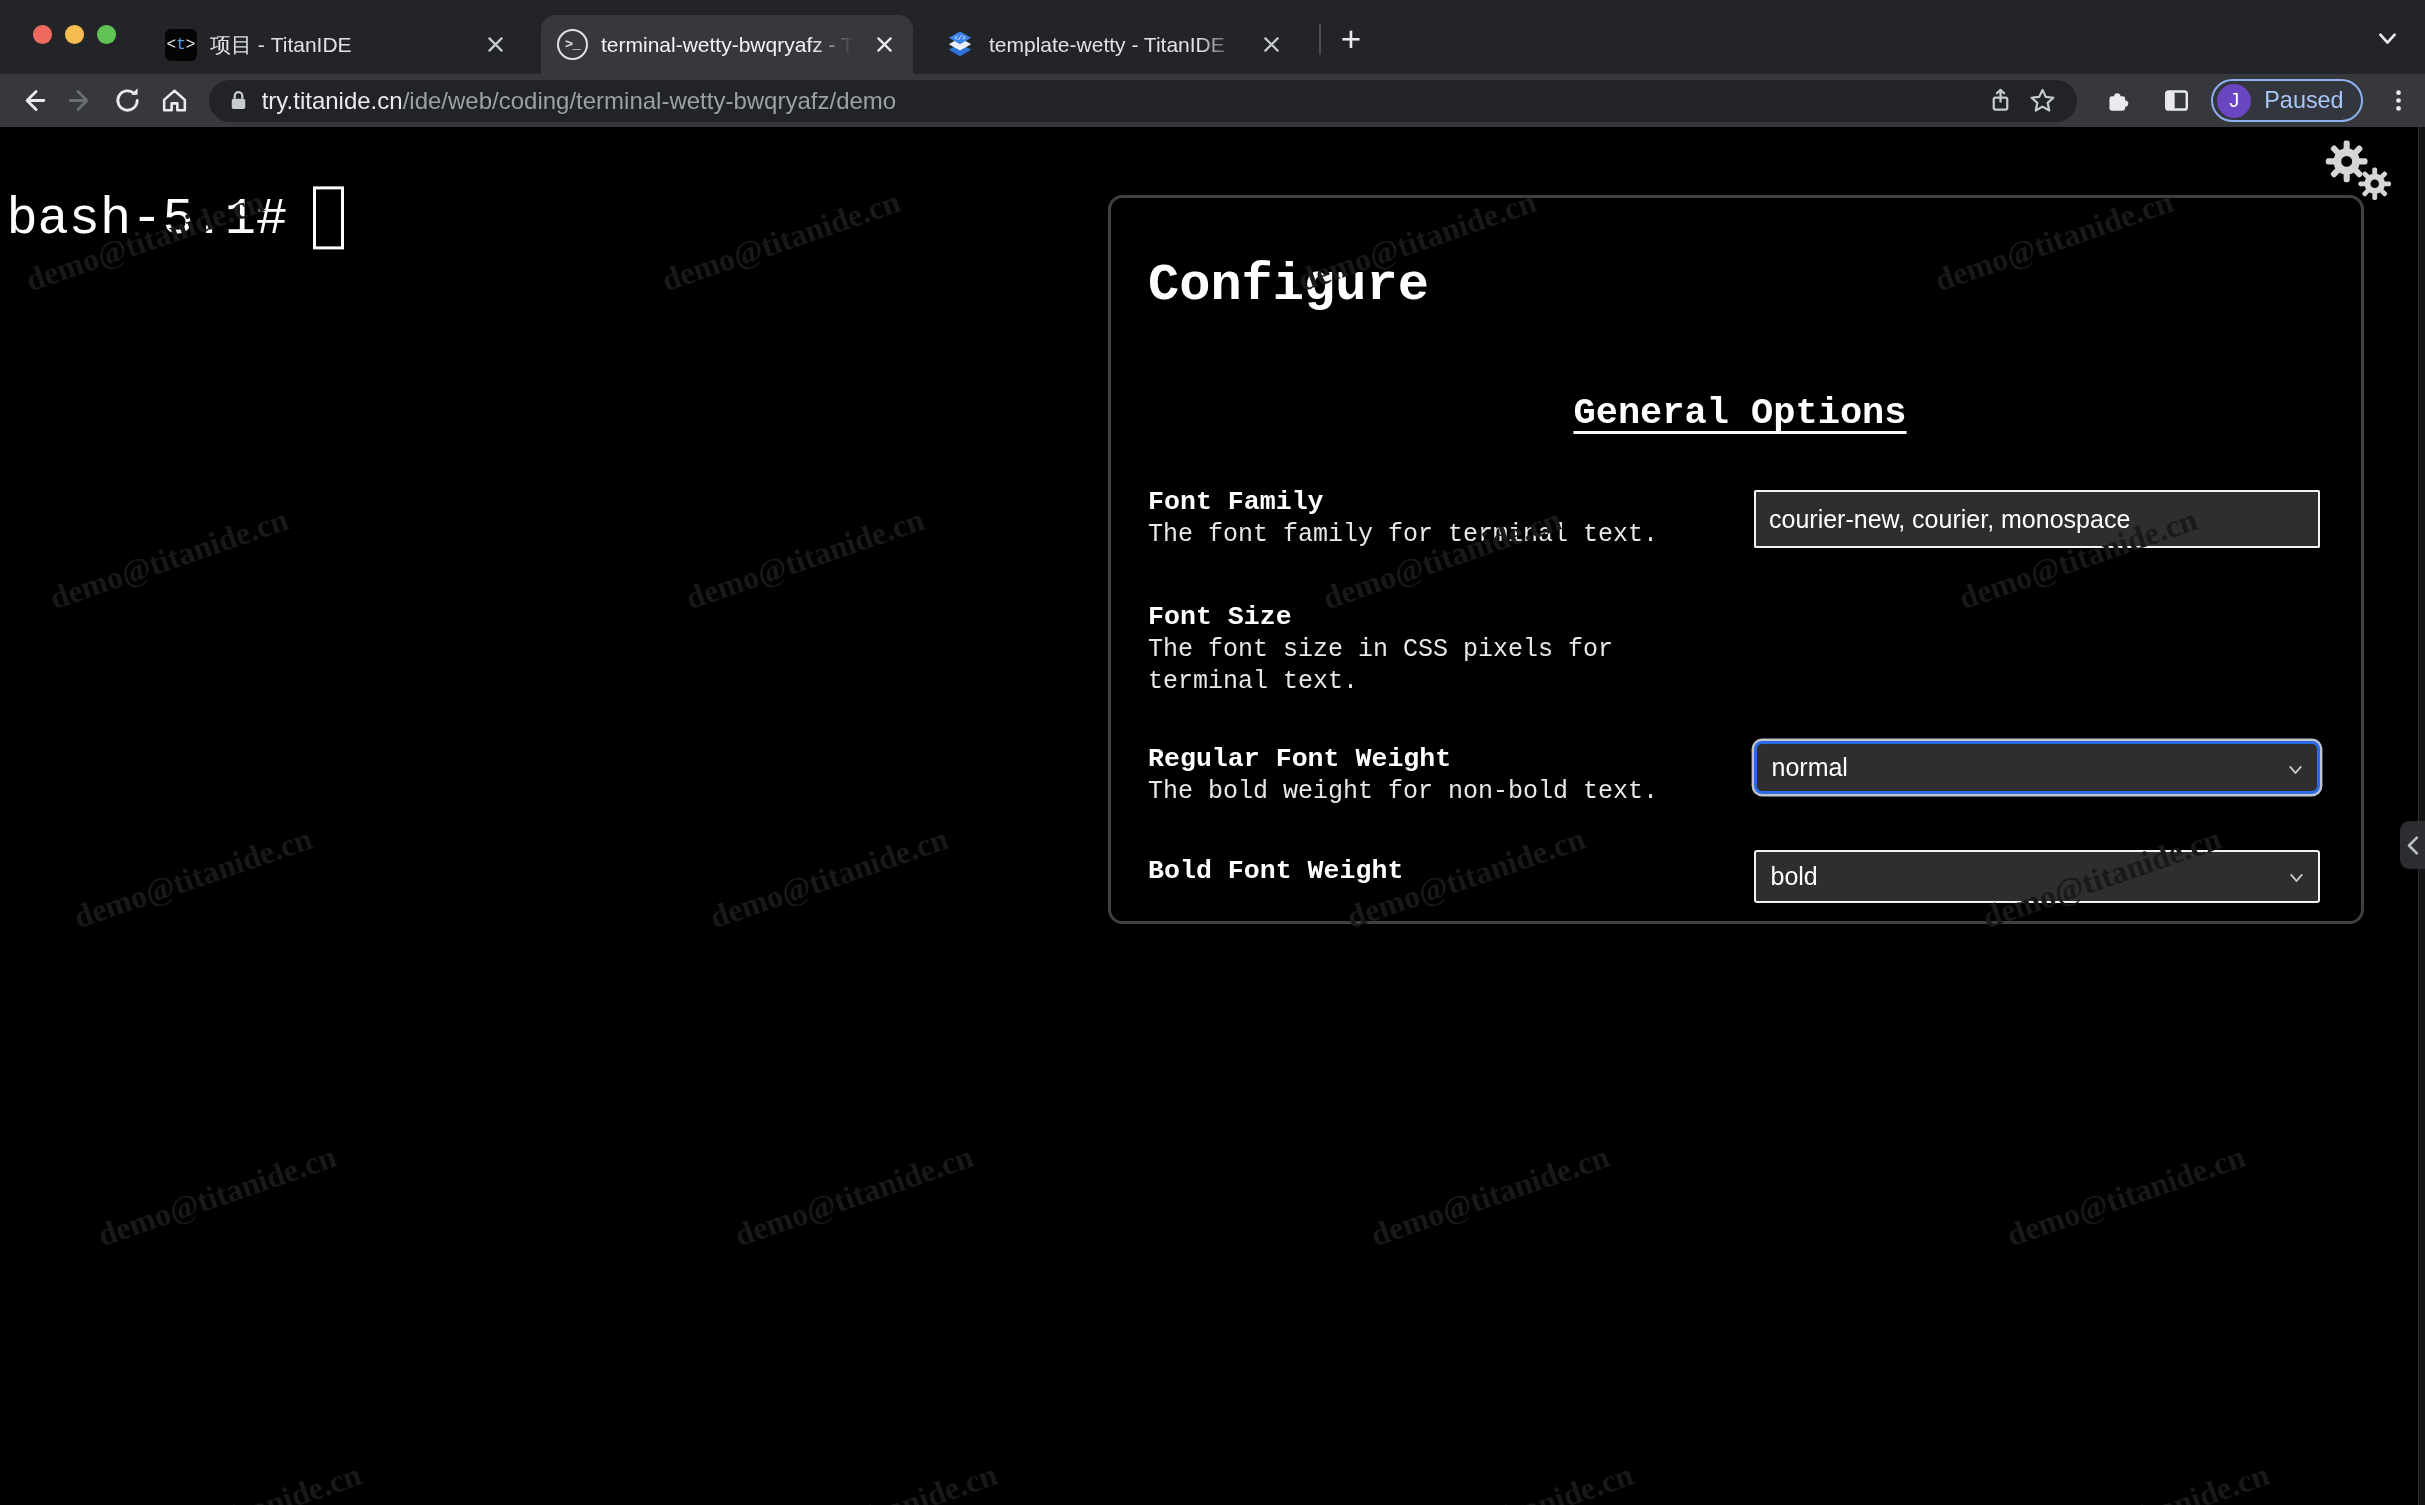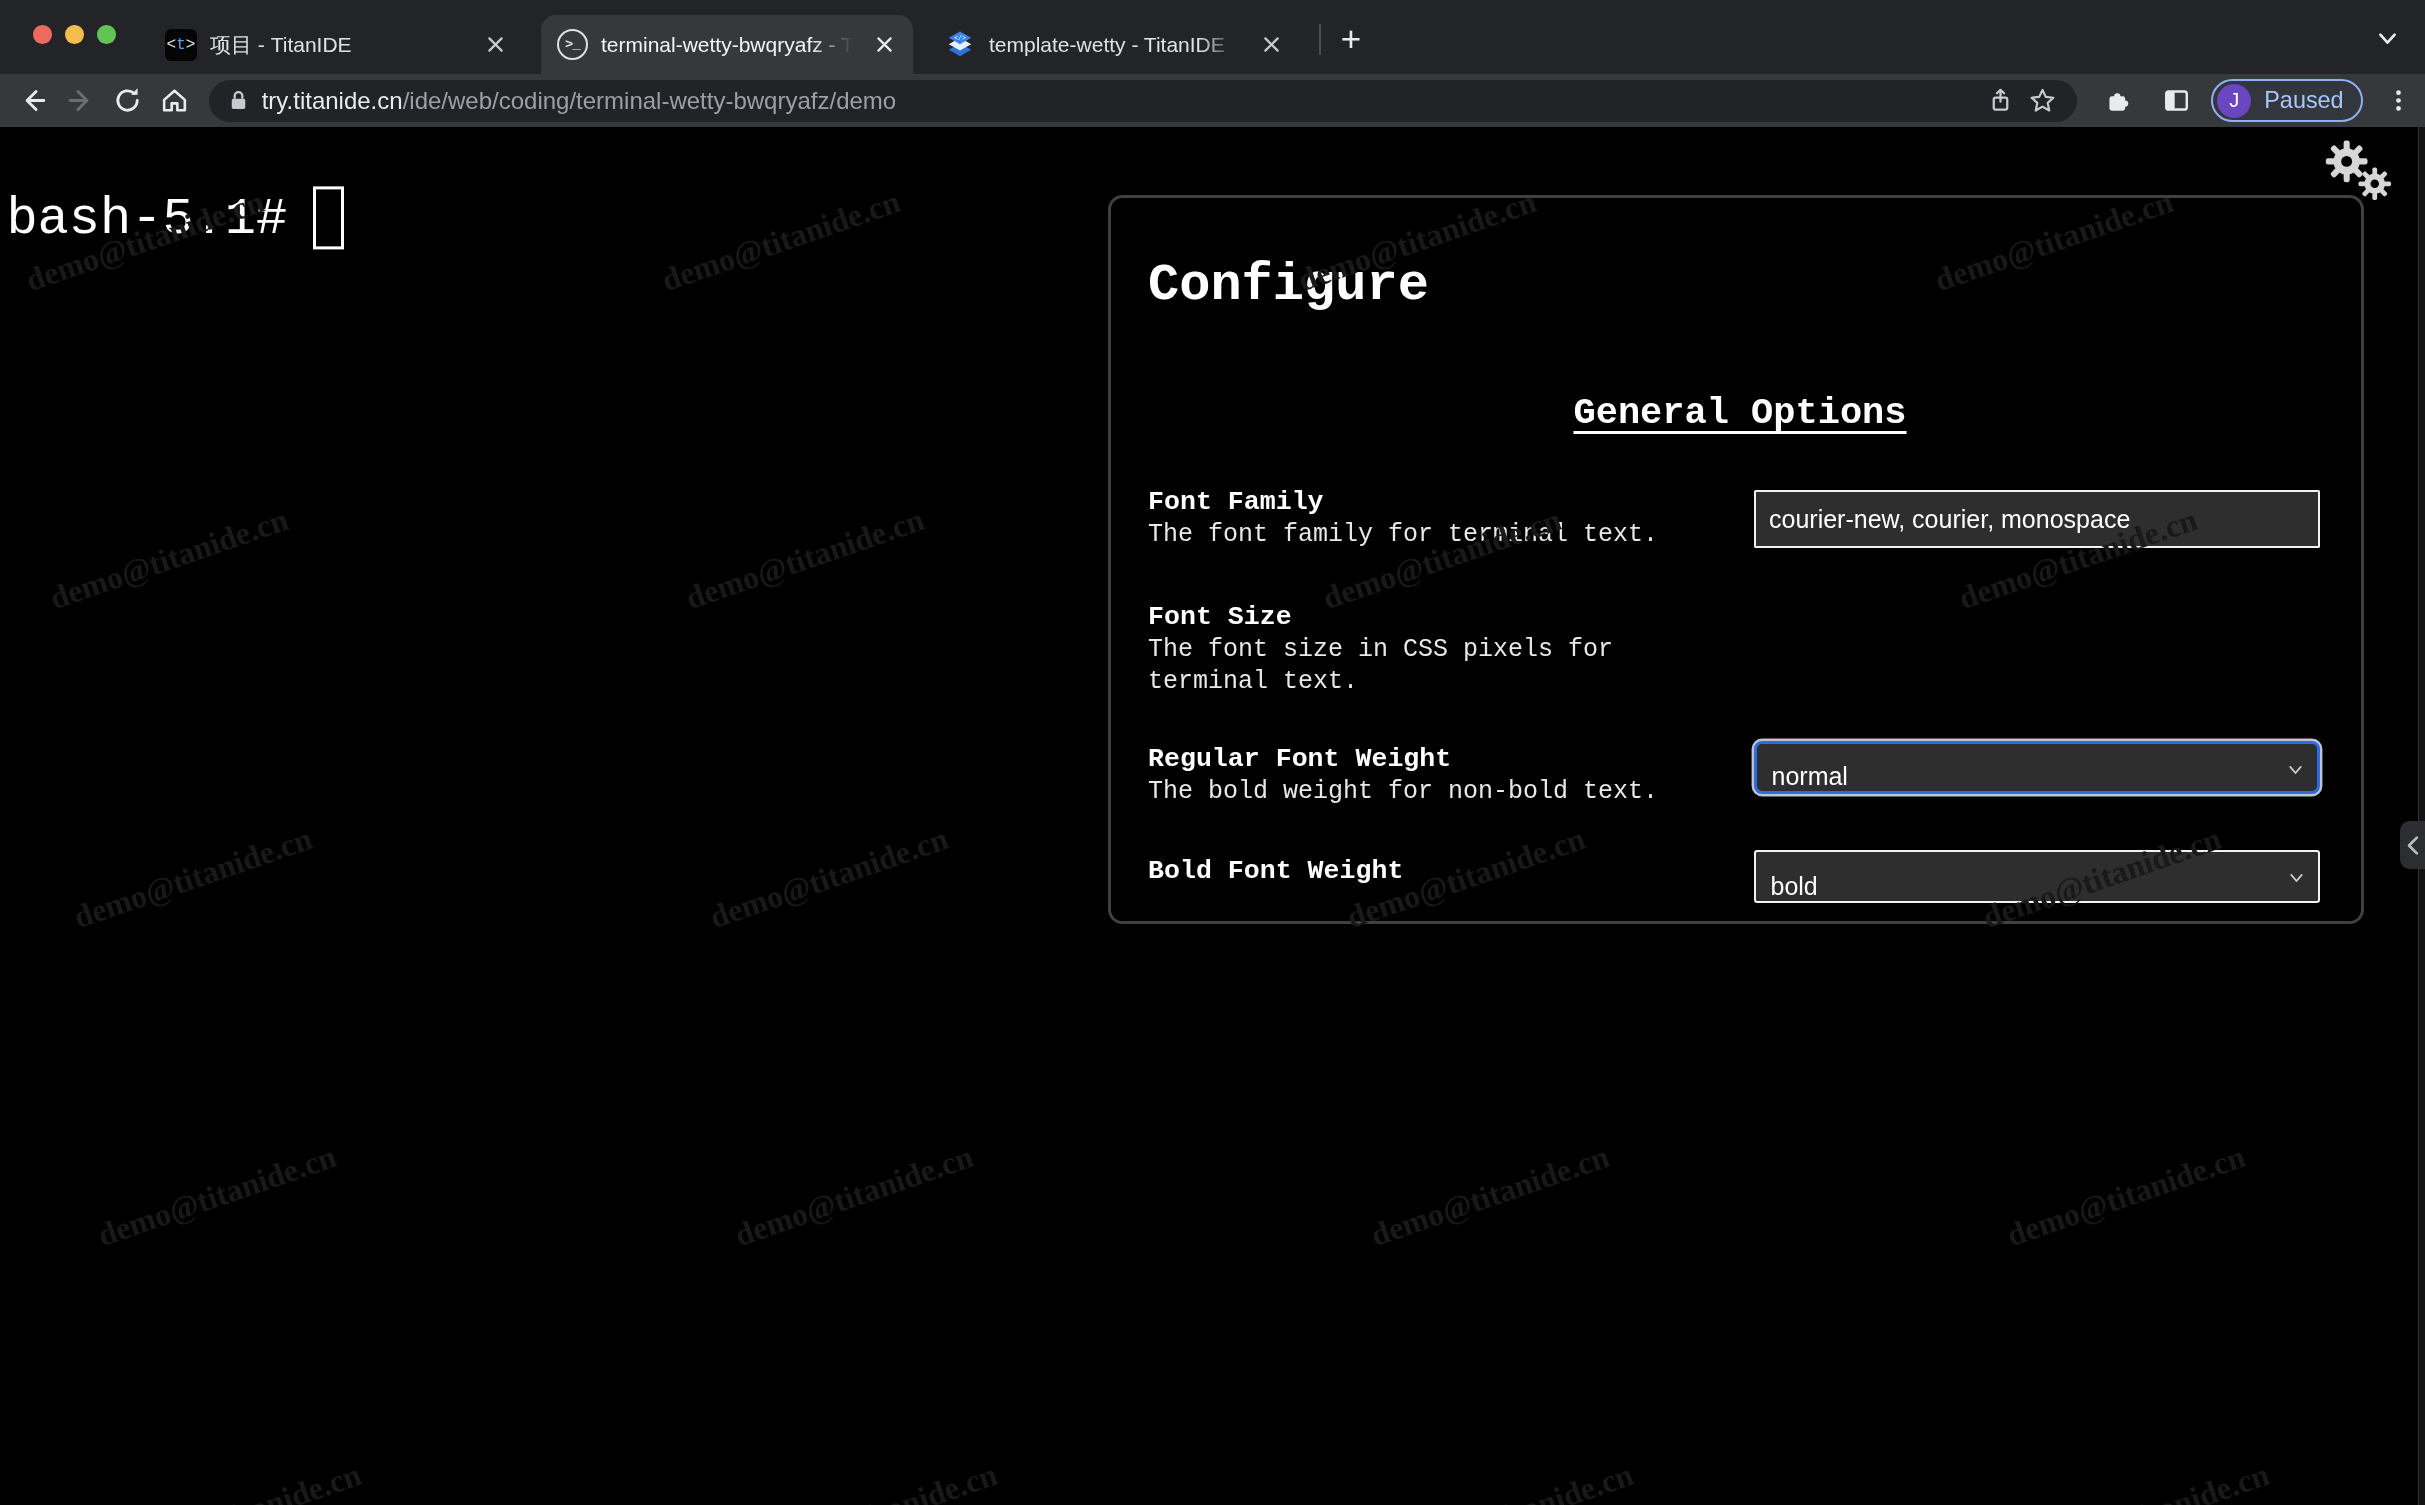--- a/index.html
+++ b/index.html
@@ -92,21 +92,21 @@
   .cfg-group { position:absolute; left:33px; width:556px; font-family:"Liberation Mono", monospace; color:#fff; }
   .cfg-label { font-size:26.6px; font-weight:bold; line-height:34px; }
   .cfg-desc  { font-size:25px; line-height:32px; color:#e8e8e8; }
   .g1 { top:287px; } .g2 { top:402px; } .g3 { top:544px; } .g4 { top:656px; }
   .cfg-ctl { position:absolute; left:639px; width:566px; }
   .c1 { top:292px; } .c2 { top:418px; } .c3 { top:543px; } .c4 { top:652px; }
   .cfg-input { width:566px; height:58px; background:#2e2e2e; border:2.4px solid #f2f2f2; border-radius:1.6px;
                color:#fff; font-size:25px; padding:0 13px; font-family:"Liberation Sans", sans-serif; }
   .cfg-input.num { font-family:"Liberation Mono", monospace; font-size:26.6px; }
   .select { width:566px; height:53px; background:#2e2e2e; color:#fff; font-size:25px;
-            display:flex; align-items:flex-end; padding:0 14.5px; position:relative; }
+            display:flex; align-items:center; padding:0 14.5px; position:relative; }
   .select .chev { position:absolute; right:11.3px; top:14.5px; }
   .select.focused { border:3.2px solid #2e6ae3; border-radius:8px;
                     box-shadow:0 0 0 2.4px rgba(222,230,244,0.85); }
   .select.plain { border:2.4px solid #f2f2f2; border-radius:3.2px; }
 </style>
 </head>
 <body>
 
 <div class="tabstrip">
   <div class="traffic t-red"></div>

